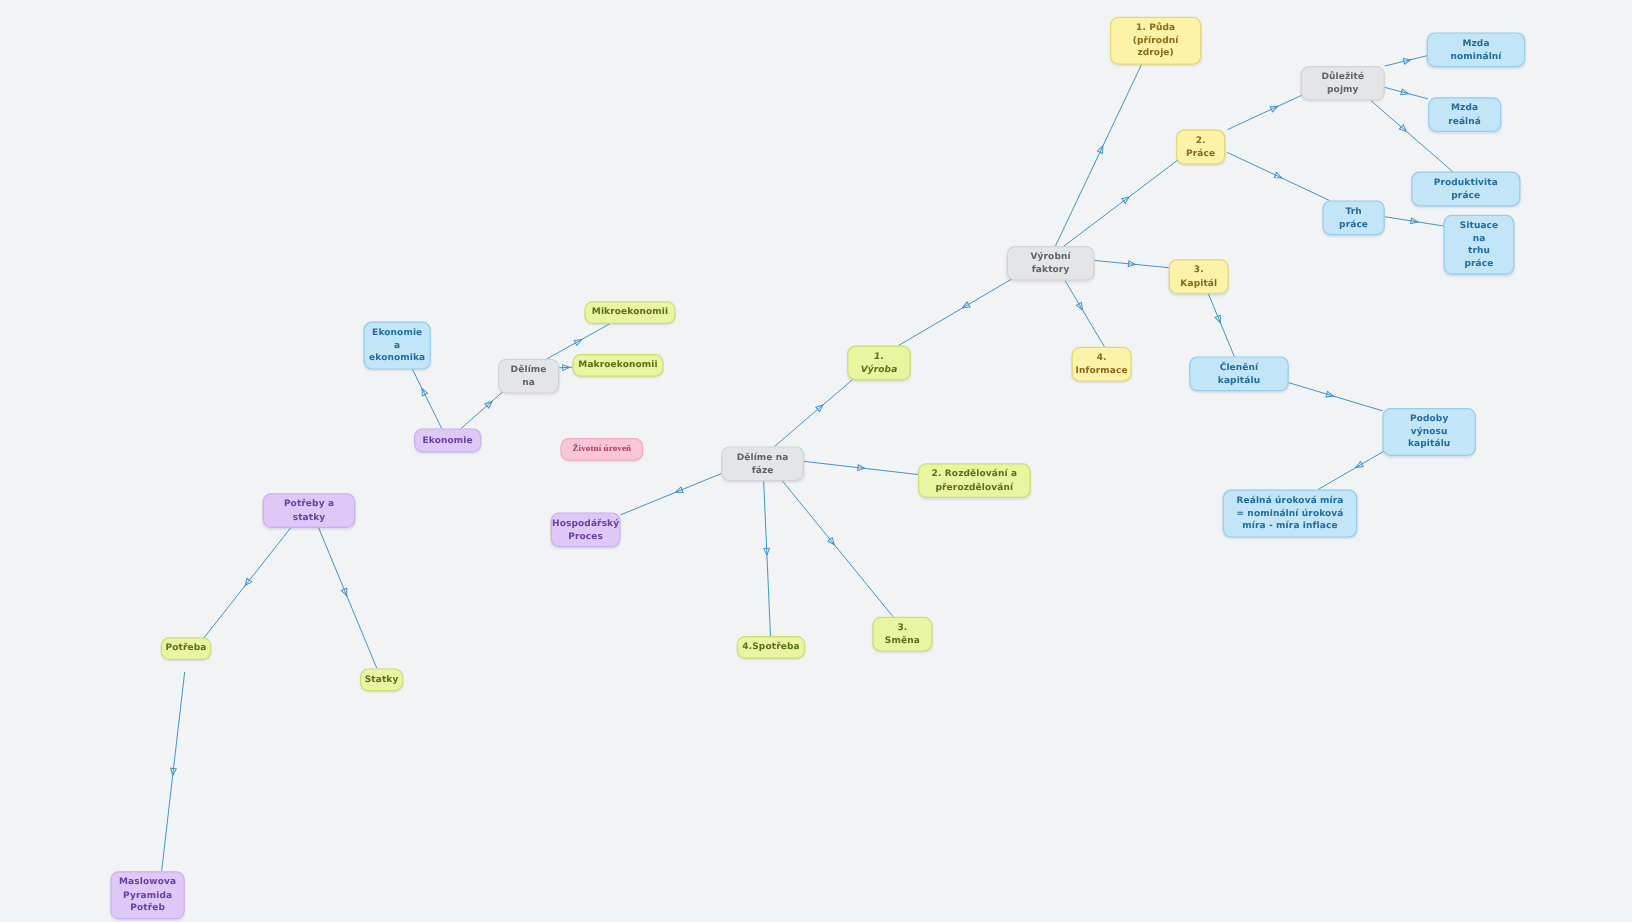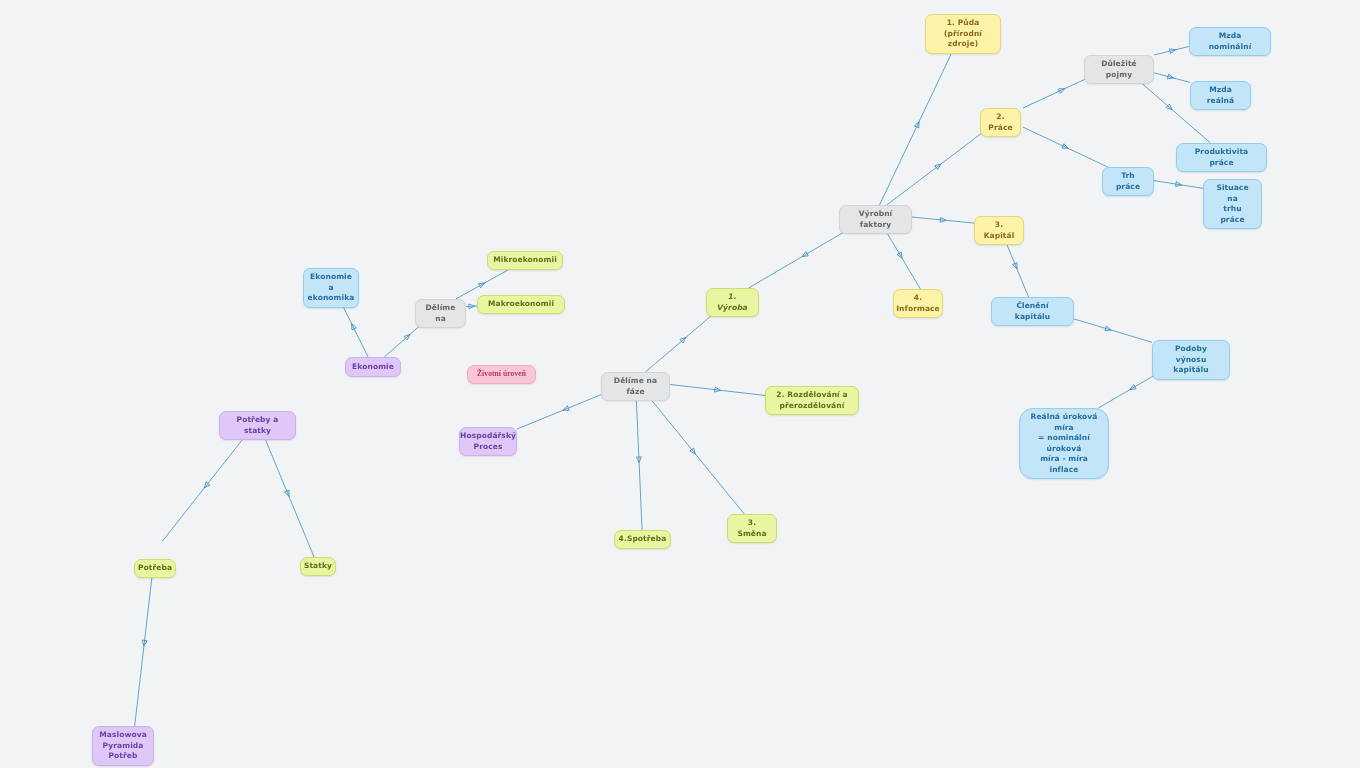--- a/index.html
+++ b/index.html
@@ -125,33 +125,33 @@
 trhu práce</div>
     <div class="node grey" style="left: 839px; top: 205px; width: 73px; min-height: 17px;">Výrobní faktory</div>
     <div class="node yellow" style="left: 974px; top: 216px; width: 50px; min-height: 19px;">3. Kapitál</div>
     <div class="node green" style="left: 487px; top: 251px; width: 76px; min-height: 19px;">Mikroekonomii</div>
     <div class="node blue" style="left: 303px; top: 268px; width: 56px; min-height: 28px;">Ekonomie a
 ekonomika</div>
     <div class="node grey" style="left: 415px; top: 299px; width: 51px; min-height: 17px;">Dělíme na</div>
     <div class="node green" style="left: 706px; top: 288px; width: 53px; min-height: 19px; font-style: italic;">1. Výroba</div>
     <div class="node blue" style="left: 991px; top: 297px; width: 83px; min-height: 19px;">Členění kapitálu</div>
     <div class="node yellow" style="left: 893px; top: 289px; width: 50px; min-height: 19px;">4. Informace</div>
-    <div class="node green" style="left: 477px; top: 295px; width: 88px; min-height: 19px;">Makroekonomii</div>
+    <div class="node green" style="left: 477px; top: 295px; width: 76px; min-height: 19px;">Makroekonomii</div>
     <div class="node blue" style="left: 1152px; top: 340px; width: 78px; min-height: 28px;">Podoby výnosu
 kapitálu</div>
     <div class="node purple" style="left: 345px; top: 357px; width: 56px; min-height: 20px;">Ekonomie</div>
     <div class="node pink" style="left: 467px; top: 365px; width: 69px; min-height: 19px; font-family: Liberation Serif, serif;">Životní úroveň</div>
     <div class="node grey" style="left: 601px; top: 372px; width: 69px; min-height: 17px;">Dělíme na fáze</div>
     <div class="node green" style="left: 765px; top: 386px; width: 94px; min-height: 28px;">2. Rozdělování a
 přerozdělování</div>
     <div class="node purple" style="left: 219px; top: 411px; width: 77px; min-height: 19px;">Potřeby a statky</div>
-    <div class="node blue" style="left: 1019px; top: 408px; width: 90px; min-height: 40px; border-radius: 14px;">Reálná úroková míra
+    <div class="node blue" style="left: 1019px; top: 408px; width: 112px; min-height: 40px;">Reálná úroková míra
 = nominální úroková
 míra - míra inflace</div>
     <div class="node purple" style="left: 459px; top: 427px; width: 58px; min-height: 28px;">Hospodářský
 Proces</div>
     <div class="node green" style="left: 727px; top: 514px; width: 50px; min-height: 19px;">3. Směna</div>
     <div class="node green" style="left: 614px; top: 530px; width: 57px; min-height: 19px;">4.Spotřeba</div>
-    <div class="node green" style="left: 134px; top: 559px; width: 42px; min-height: 19px;">Potřeba</div>
+    <div class="node green" style="left: 134px; top: 531px; width: 42px; min-height: 19px;">Potřeba</div>
     <div class="node green" style="left: 300px; top: 557px; width: 36px; min-height: 19px;">Statky</div>
     <div class="node purple" style="left: 92px; top: 726px; width: 62px; min-height: 29px;">Maslowova
 Pyramida Potřeb</div>
   </div>
 
 </body></html>

